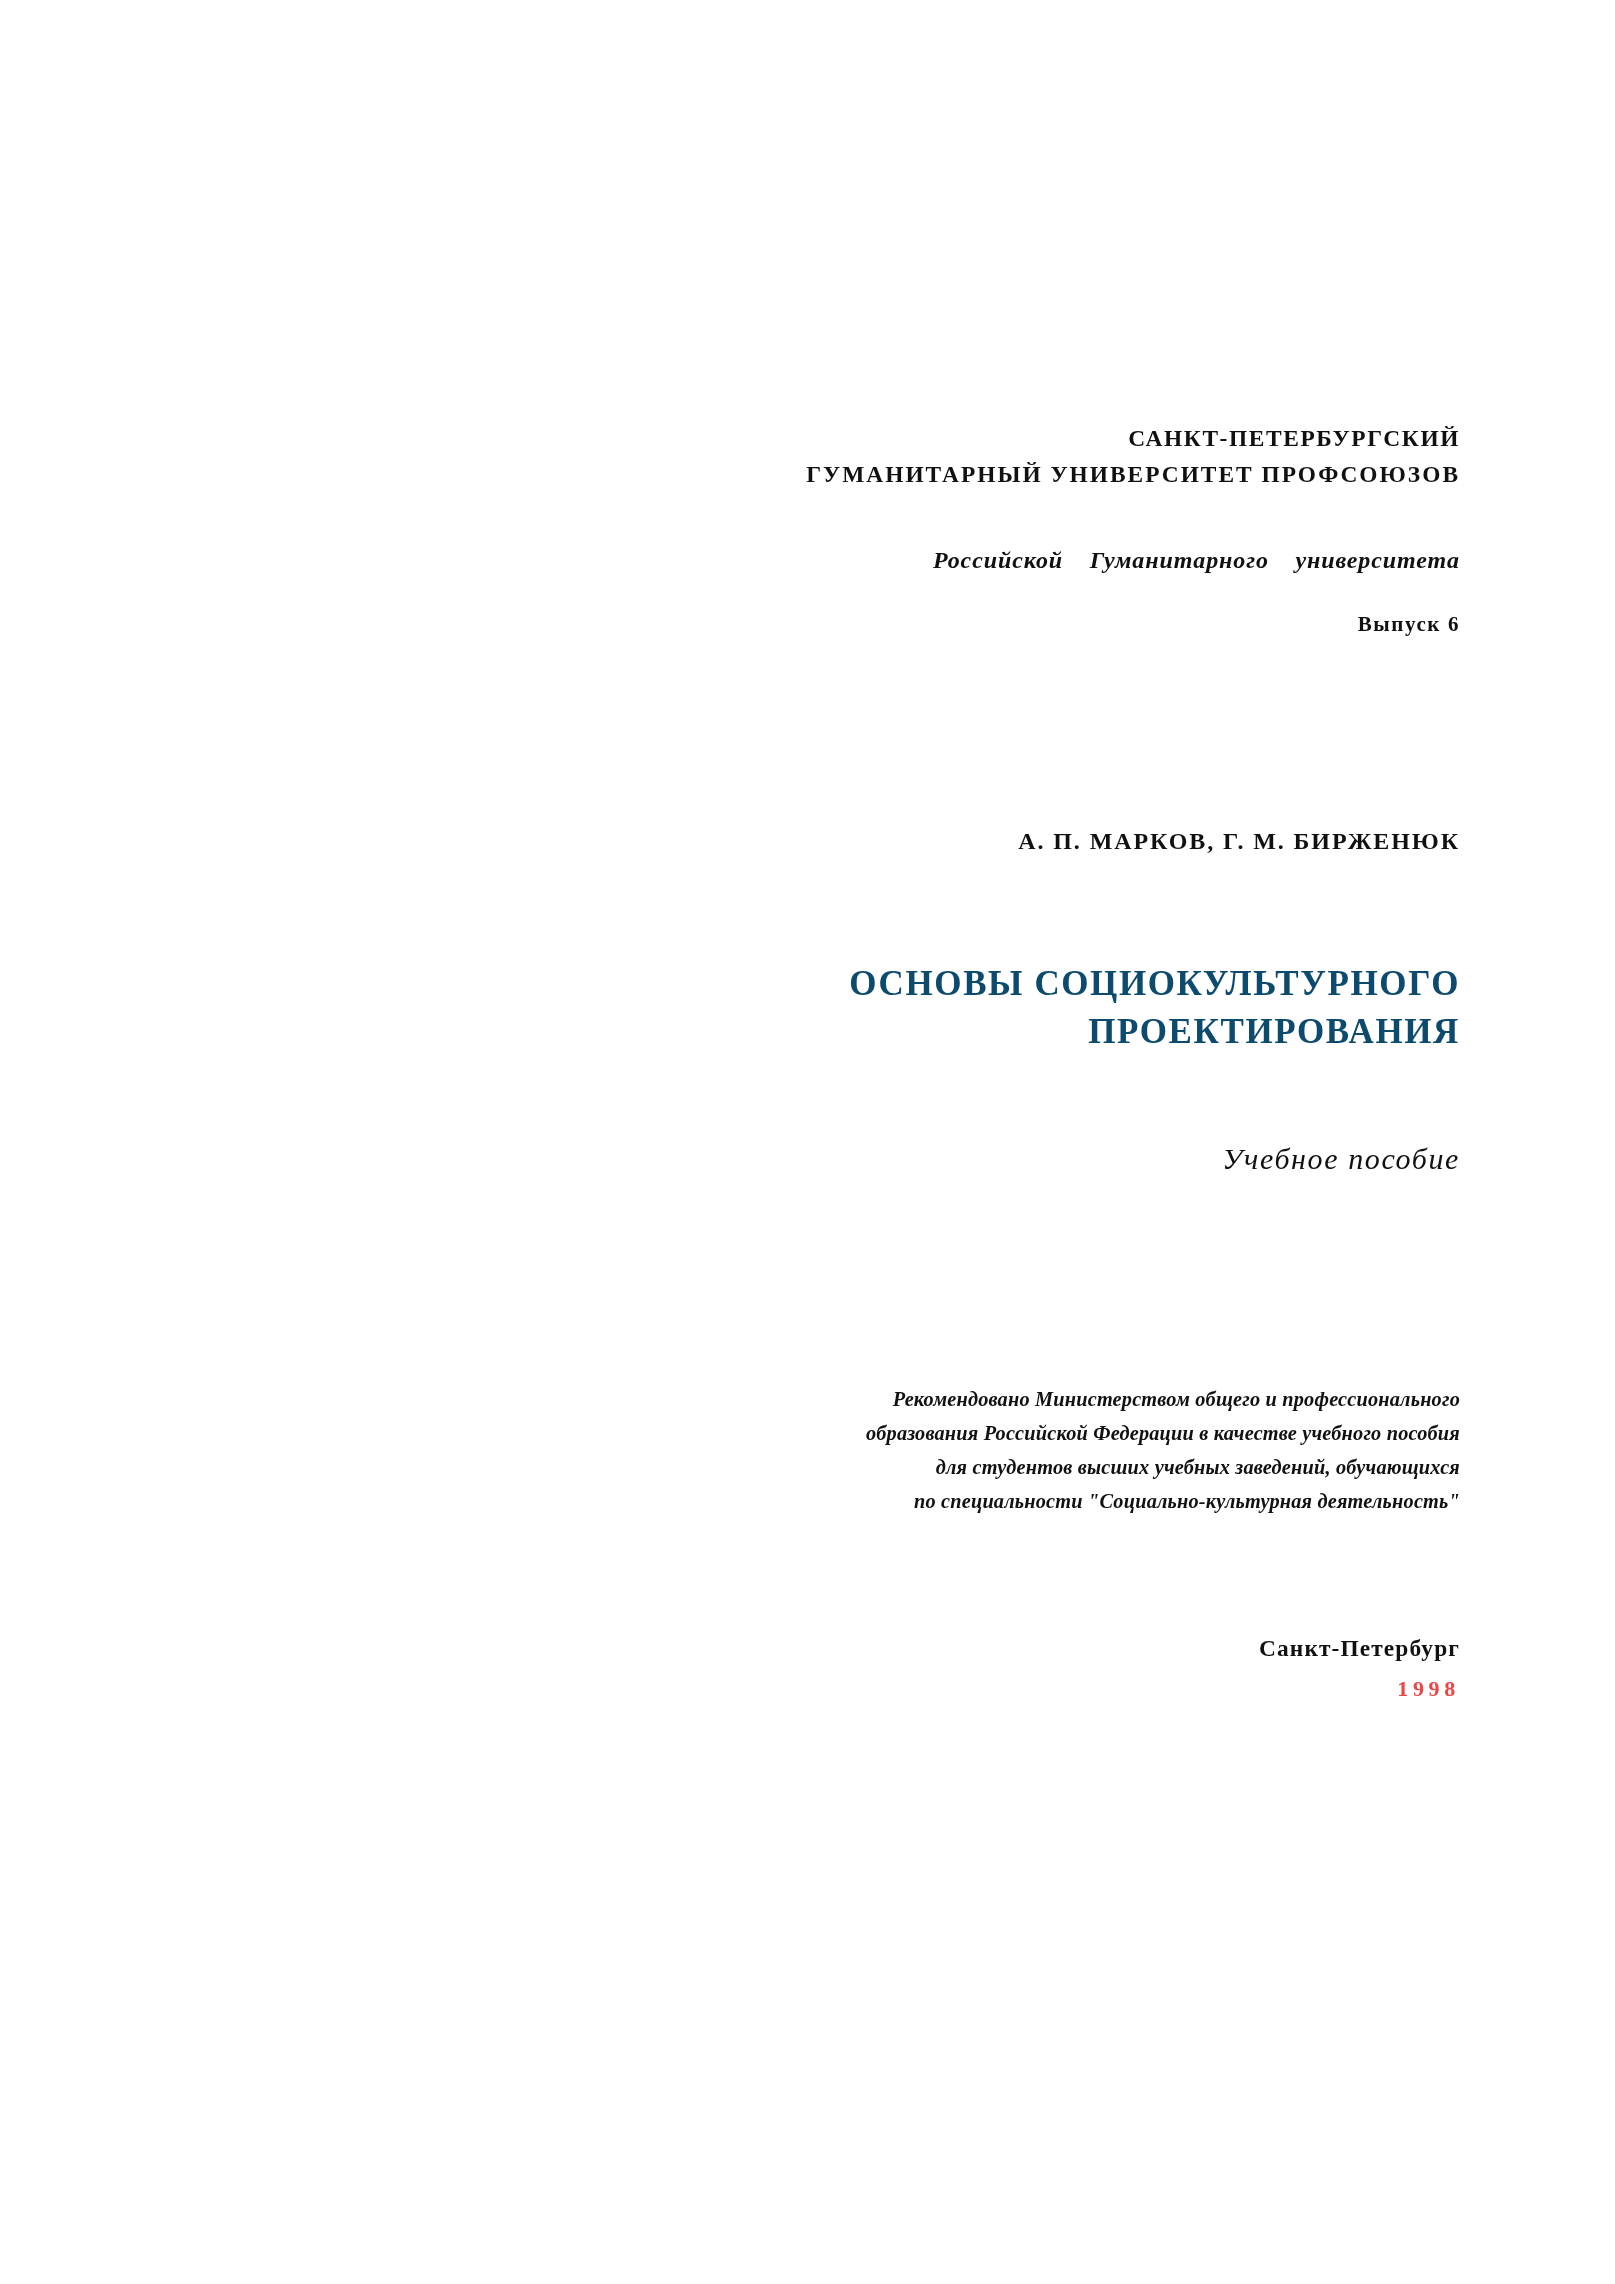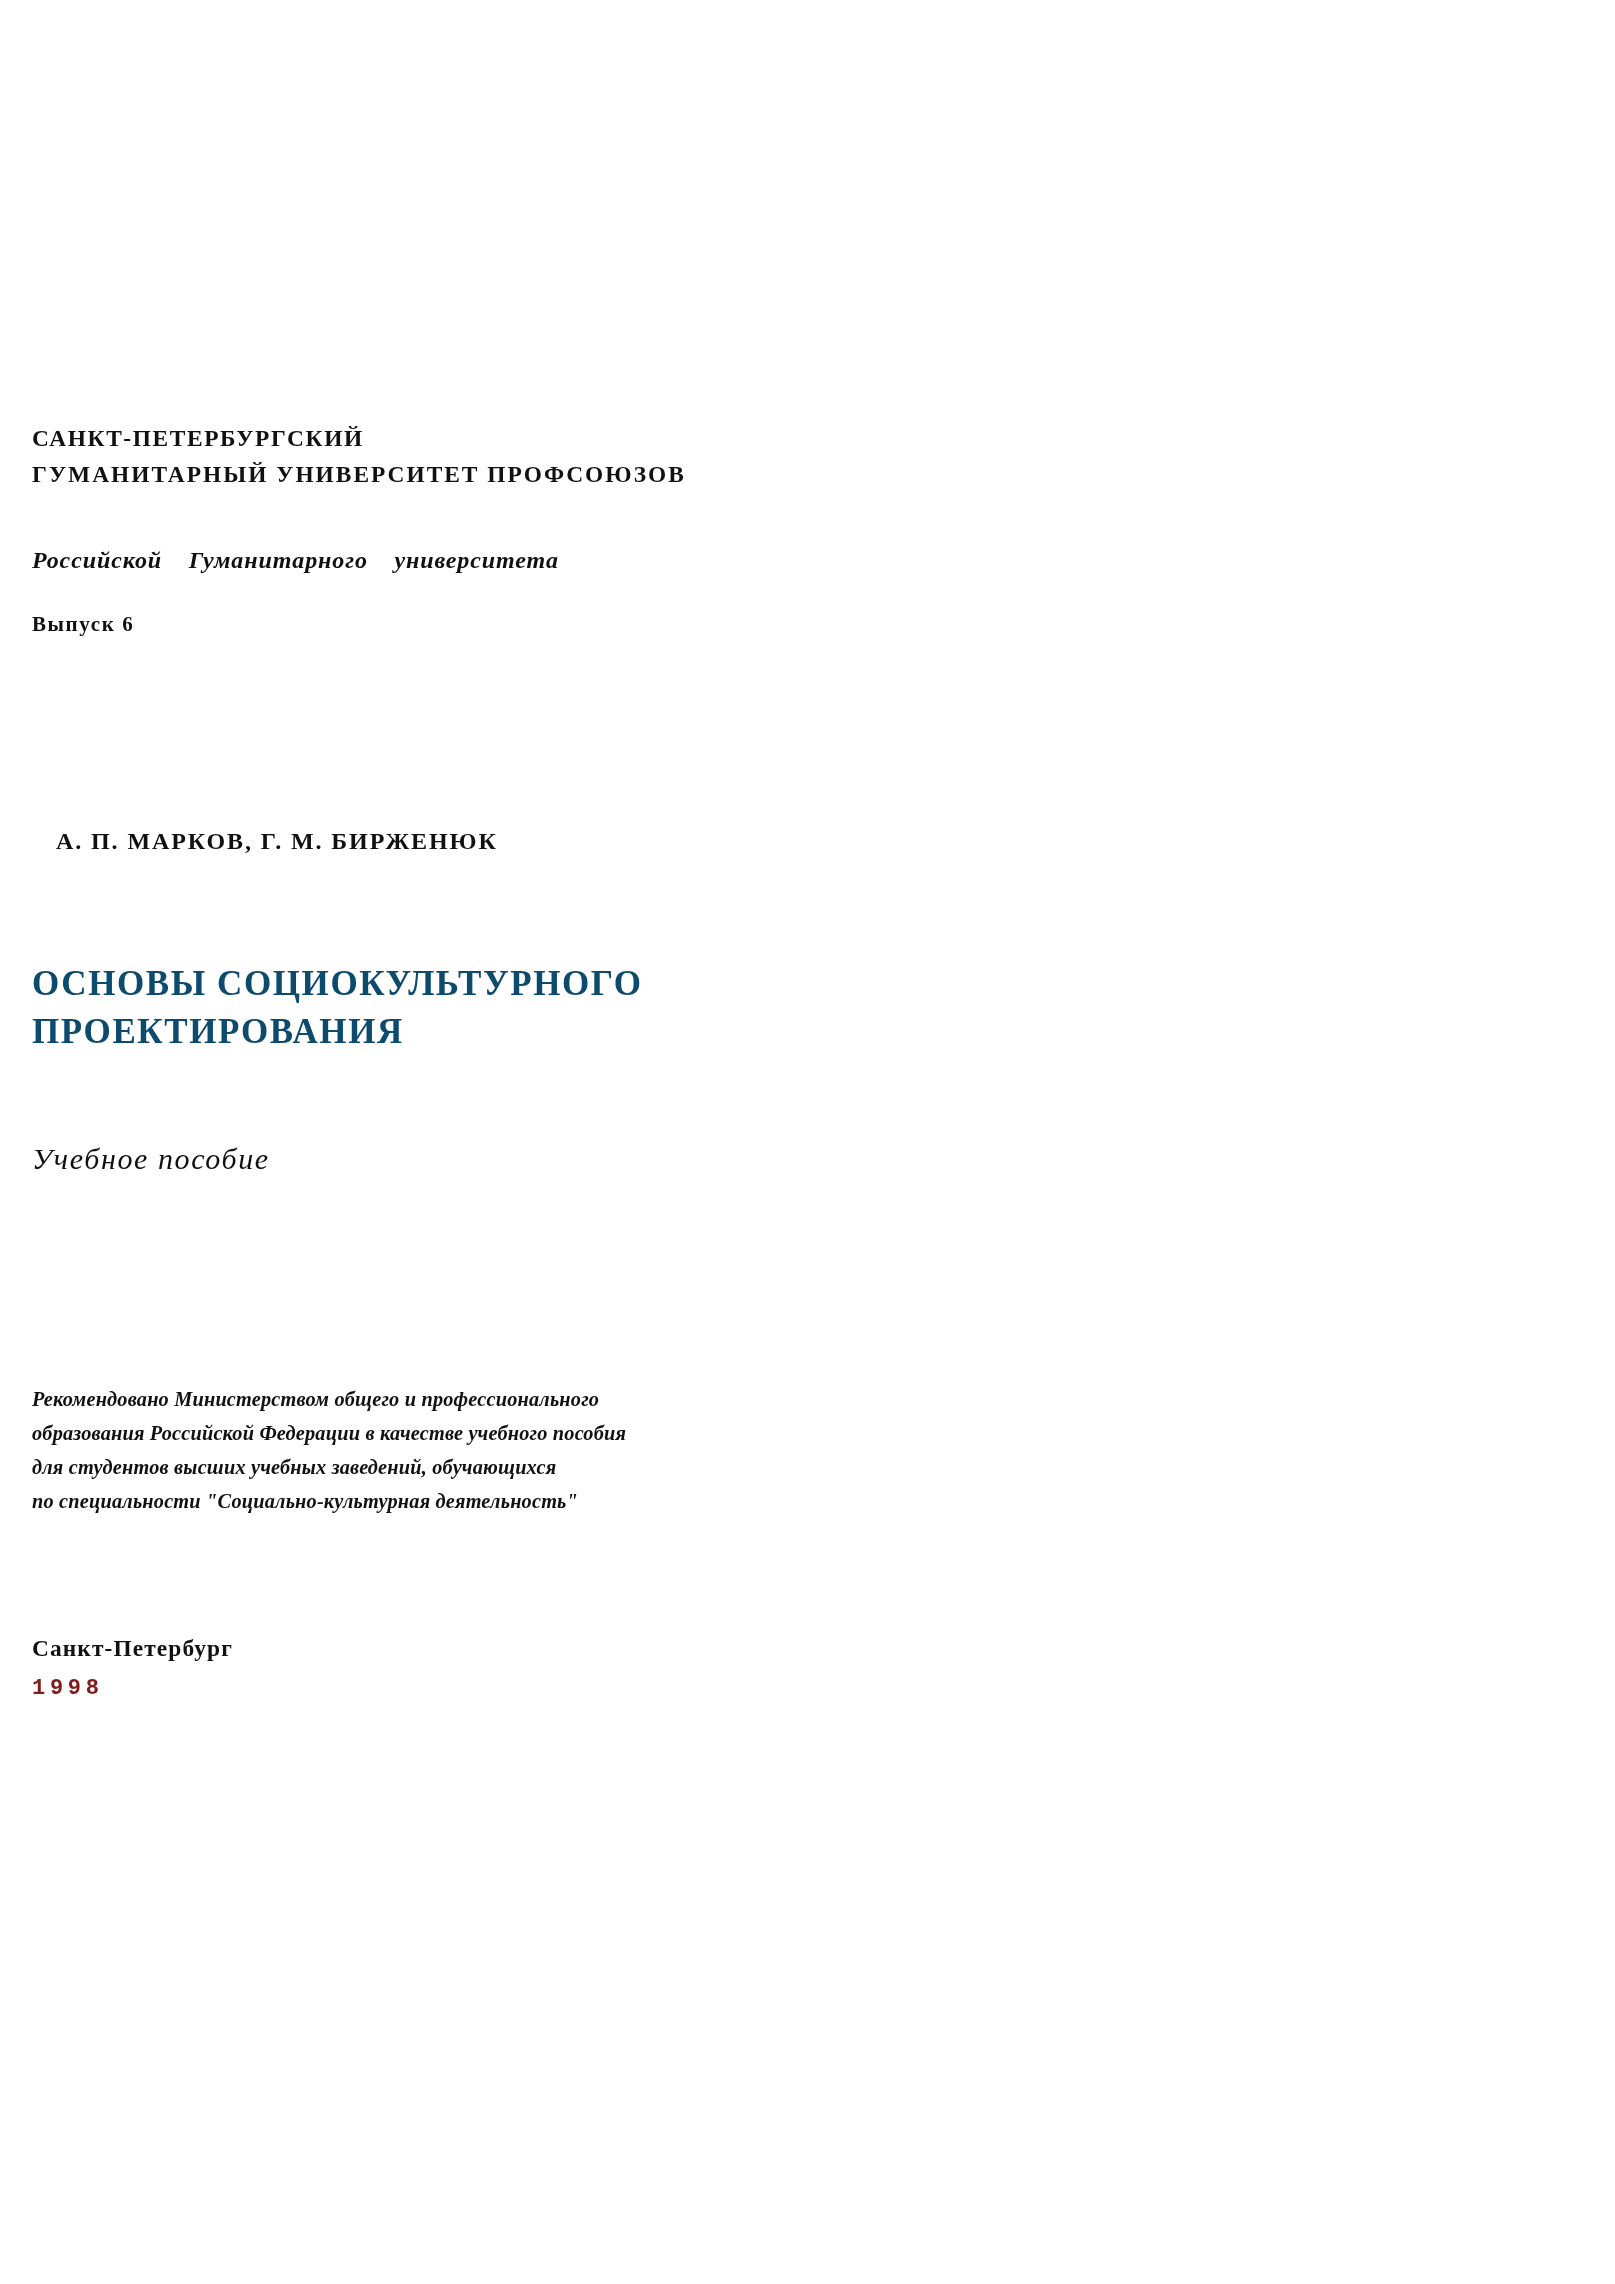--- a/index.html
+++ b/index.html
@@ -17,22 +17,21 @@
   .page {
     position: relative;
     width: 1616px;
     height: 2284px;
     background: #ffffff;
   }
   .block {
     position: absolute;
     left: 0;
     width: 1460px;
-    text-align: left;
-    padding-left: 32px;
+    text-align: right;
   }
   .uni-line {
     font-family: "Liberation Serif", serif;
     font-weight: bold;
     font-size: 23.4px;
     letter-spacing: 1.6px;
     line-height: 36px;
     color: #111111;
   }
   .uni-line.second {
@@ -93,25 +92,25 @@
     white-space: nowrap;
   }
   .city-line {
     font-family: "Liberation Serif", serif;
     font-weight: bold;
     font-size: 23.4px;
     letter-spacing: 1.1px;
     color: #111111;
   }
   .year-line {
-    font-family: Liberation Mono, monospace;
+    font-family: Liberation Serif, serif;
     font-weight: bold;
     font-size: 22px;
     letter-spacing: 4.7px;
-    color: #7f1d1d;
+    color: #ef4444;
   }
 </style>
 </head>
 <body>
 
 <div class="page">
 
   <div class="block" style="top:420px;">
     <div class="uni-line">САНКТ-ПЕТЕРБУРГСКИЙ</div>
     <div class="uni-line second">ГУМАНИТАРНЫЙ  УНИВЕРСИТЕТ  ПРОФСОЮЗОВ</div>

